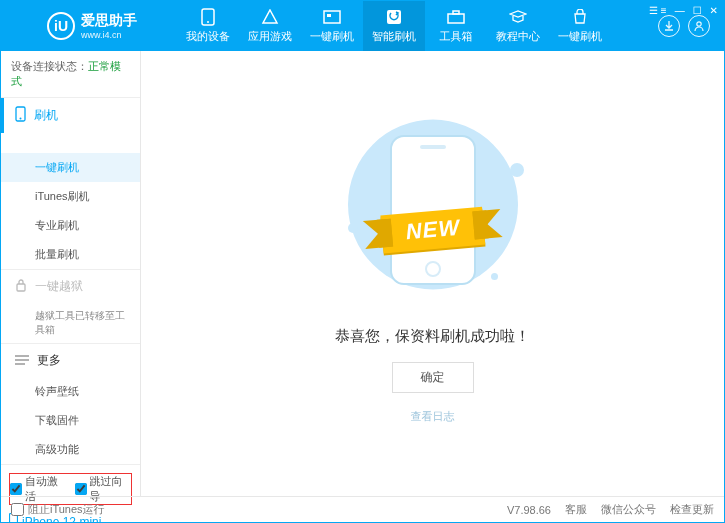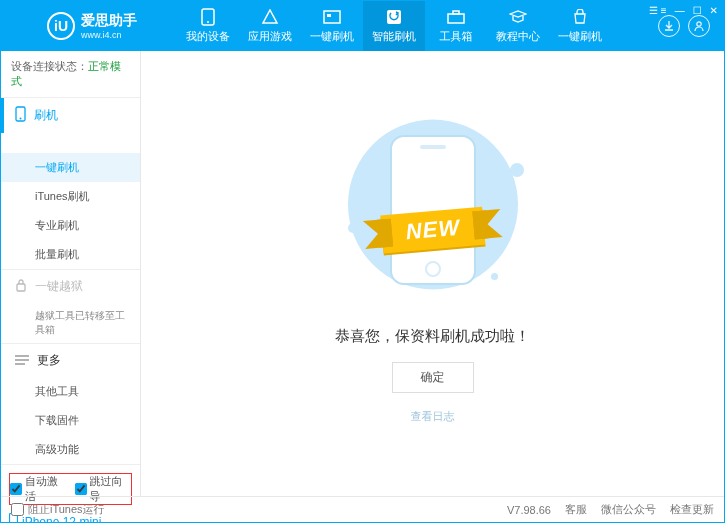--- a/index.html
+++ b/index.html
@@ -191,21 +191,21 @@
 
       <div class="side-section">
         <div class="side-head">
           <span><svg width="14" height="10" viewBox="0 0 14 10">
                 <line x1="0" y1="1" x2="14" y2="1" stroke="#888" stroke-width="1.3"></line>
                 <line x1="0" y1="5" x2="14" y2="5" stroke="#888" stroke-width="1.3"></line>
                 <line x1="0" y1="9" x2="10" y2="9" stroke="#888" stroke-width="1.3"></line>
               </svg></span>
           <span>更多</span>
         </div>
-        <div class="side-sub">其他工具</div>
+        <div class="side-sub">铃声壁纸</div>
         <div class="side-sub">下载固件</div>
         <div class="side-sub">高级功能</div>
       </div>
 
       <div class="sidebar-bottom">
         <div class="chk-row">
           <label class="chk">
               <input type="checkbox" checked="" style="">
               <span>自动激活</span>
             </label>

